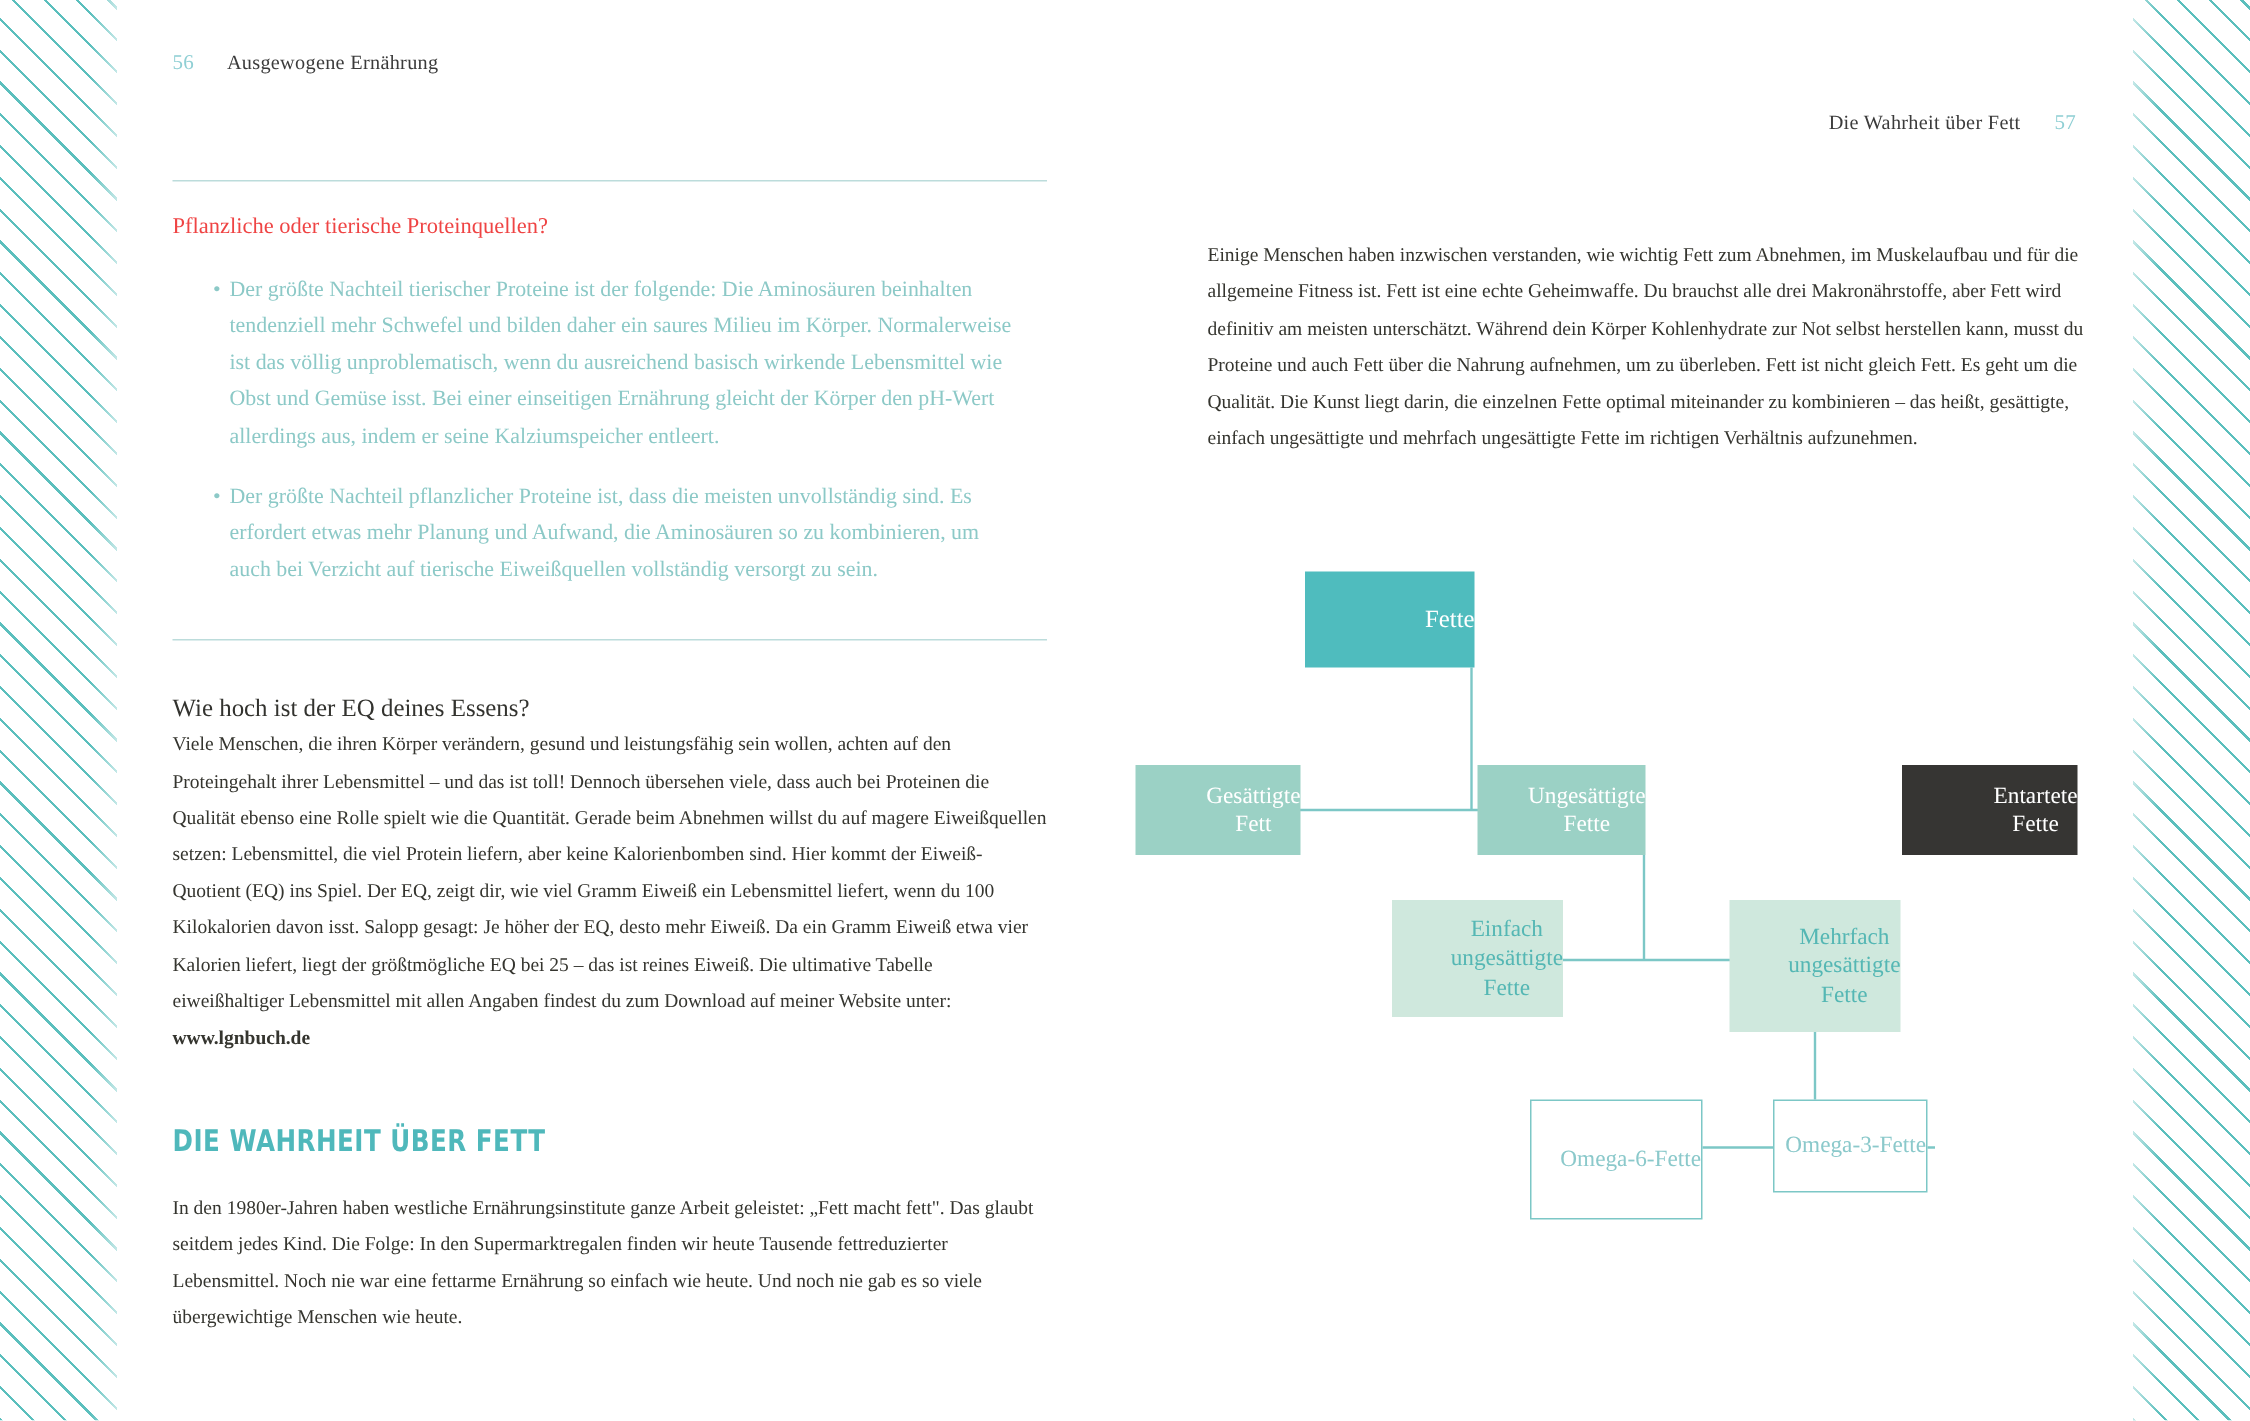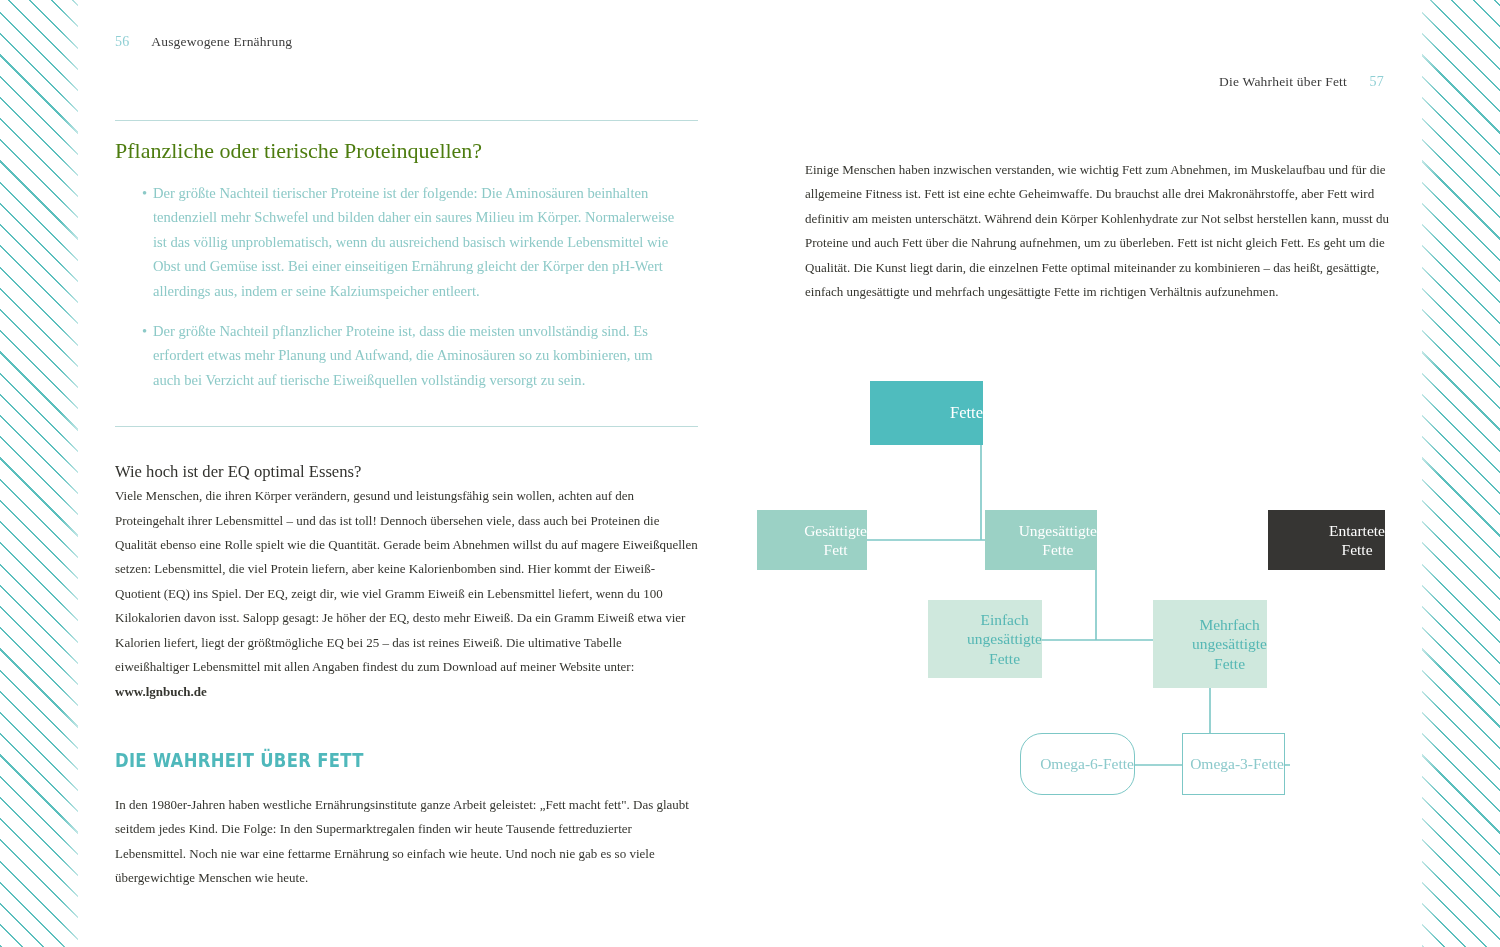--- a/index.html
+++ b/index.html
@@ -68,22 +68,22 @@
   .col-right { left: 55px;  top: 118px; width: 590px; }
 
   .rule {
     height: 1px; width: 100%;
     background: #bcdcdb;
     margin: 0;
   }
 
   .teal-block { color: #7ec4c4; }
   .teal-block .subhead {
-    font-size: 22px;
-    color: #4d7c0f;
+    font-size: 15px;
+    color: #ef4444;
     line-height: 22px;
     margin: 19px 0 0 0;
     font-weight: normal;
   }
   .teal-block p {
     margin: 0;
     font-size: 14.6px;
     line-height: 24.4px;
     color: #8cc9c7;
   }
@@ -203,21 +203,21 @@
           <li>Der größte Nachteil tierischer Proteine ist der folgende: Die Aminosäuren beinhalten tendenziell mehr Schwefel und bilden daher ein saures Milieu im Körper. Normalerweise ist das völlig unproblematisch, wenn du ausreichend basisch wirkende Lebensmittel wie Obst und Gemüse isst. Bei einer einseitigen Ernährung gleicht der Körper den pH-Wert allerdings aus, indem er seine Kalziumspeicher entleert.</li>
           <li>Der größte Nachteil pflanzlicher Proteine ist, dass die meisten unvollständig sind. Es erfordert etwas mehr Planung und Aufwand, die Aminosäuren so zu kombinieren, um auch bei Verzicht auf tierische Eiweißquellen vollständig versorgt zu sein.</li>
         </ul>
         <div class="teal-spacer"></div>
       </div>
 
       <div class="rule"></div>
 
       <div class="gap-md"></div>
 
-      <h3 class="subhead-dark">Wie hoch ist der EQ optimal Essens?</h3>
+      <h3 class="subhead-dark">Wie hoch ist der EQ deines Essens?</h3>
       <p class="body-p">
         <span>Viele Menschen, die ihren Körper verändern, gesund und leistungsfähig sein wollen, achten auf den Proteingehalt ihrer Lebensmittel – und das ist toll! Dennoch übersehen viele, dass auch bei Proteinen die Qualität ebenso eine Rolle spielt wie die Quantität. Gerade beim Abnehmen willst du auf magere Eiweißquellen setzen: Lebensmittel, die viel Protein liefern, aber keine Kalorienbomben sind. Hier kommt der Eiweiß-Quotient (EQ) ins Spiel. Der EQ, zeigt dir, wie viel Gramm Eiweiß ein Lebensmittel liefert, wenn du 100 Kilokalorien davon isst. Salopp gesagt: Je höher der EQ, desto mehr Eiweiß. Da ein Gramm Eiweiß etwa vier Kalorien liefert, liegt der größtmögliche EQ bei 25 – das ist reines Eiweiß. Die ultimative Tabelle eiweißhaltiger Lebensmittel mit allen Angaben findest du zum Download auf meiner Website unter: </span><b>www.lgnbuch.de</b>
       </p>
 
       <div class="gap-lg"></div>
 
       <h2 class="section-head">DIE WAHRHEIT ÜBER FETT</h2>
 
       <div class="gap-sm"></div>
 
@@ -279,21 +279,21 @@
 ungesättigte
 Fette</span>
       </div>
 
       <div class="node n-l3" style="left:403px; top:245px; width:114px; height:88px; white-space:pre-line;">
         <span>Mehrfach
 ungesättigte
 Fette</span>
       </div>
 
-      <div class="node n-leaf" style="left:270px; top:378px; width:115px; height:62px;border-radius:22px;">
+      <div class="node n-leaf" style="left:270px; top:378px; width:115px; height:80px;">
         <span>Omega-6-Fette</span>
       </div>
 
       <div class="node n-leaf" style="left:432px; top:378px; width:103px; height:62px;">
         <span>Omega-3-Fette</span>
       </div>
     </div>
   </div>
 </div>
 

